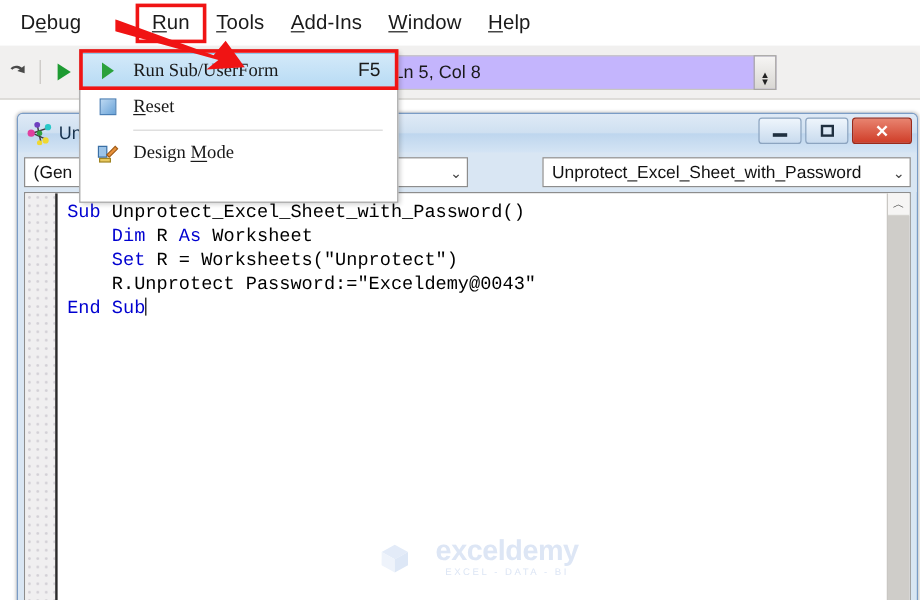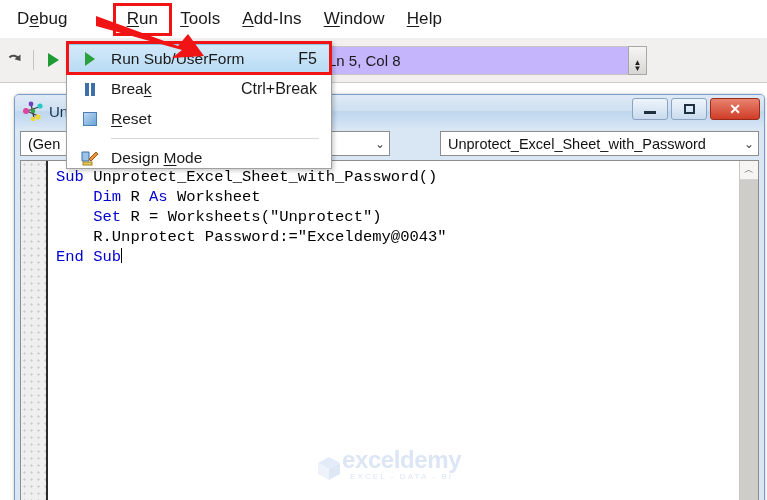--- a/index.html
+++ b/index.html
@@ -105,21 +105,21 @@
     border-color: #9b2a1a; color: #fff;
     width: 50px; font-size: 14px; font-weight: bold;
   }
   .mini-dash { width: 12px; height: 3px; background: #203040; margin-top: 6px; }
   .mini-sq { width: 11px; height: 10px; border: 2px solid #203040; }
 
   
   .cw-dropdowns {
     height: 33px;
     display: flex; align-items: center;
-    padding: 0 5px; gap: 10px;
+    padding: 0 5px; gap: 22px;
     background: #d9e6f3;
   }
   .ddl {
     height: 25px; background: #ffffff;
     border: 1px solid #8d8d8d;
     display: flex; align-items: center; justify-content: space-between;
     padding: 0 4px 0 7px;
     font-size: 14.5px; color: #111;
     white-space: nowrap; overflow: hidden;
   }
@@ -171,21 +171,21 @@
     height: 19px; background: #f6f5f4;
     display: flex; align-items: center; justify-content: center;
     font-size: 10px; color: #2b2b2b;
     border-bottom: 1px solid #d6d4d0;
   }
   .vs-track { flex: 1; background: #cfcdc9; }
 
   
   .watermark {
     position: absolute; left: 316px; top: 449px;
-    display: flex; align-items: flex-end; gap: 0;
+    display: flex; align-items: center; gap: 21px;
     opacity: 1; pointer-events: none;
   }
   .wm-cube { width: 26px; height: 26px; position: relative; }
   .wm-text { display: flex; flex-direction: column; }
   .wm-name { font-size: 24px; font-weight: bold; color: #dde6f5; line-height: 22px; letter-spacing: -.4px; }
   .wm-tag { font-size: 8px; color: #dde6f5; letter-spacing: 2.1px; text-align: center; margin-top: 1px; }
 
   
   .runmenu {
     position: absolute; left: 66px; top: 41px;
@@ -201,21 +201,21 @@
     height: 30px;
     display: flex; align-items: center;
     padding-left: 2px;
   }
   .mrow.sel {
     background: linear-gradient(to bottom,#d3e9f9,#b7dbf4);
     border-top: 1px solid #8ec6ea;
     border-bottom: 1px solid #8ec6ea;
   }
   .micon { width: 42px; display: flex; align-items: center; justify-content: center; }
-  .mlabel { font-size: 15.5px; color: #1a1a1a; flex: 1; white-space: nowrap; }
+  .mlabel { font-size: 15.5px; color: #1a1a1a; flex: 1; white-space: nowrap; font-family: Liberation Serif, serif; }
   .mlabel u { text-decoration: underline; text-underline-offset: 2px; }
   .mshort { font-size: 16px; color: #1a1a1a; padding-right: 14px; white-space: nowrap; }
   .msep { height: 1px; background: #d8d8d8; margin: 4px 12px 4px 44px; }
   .i-play { width: 0; height: 0; border-left: 10px solid #2aa13c; border-top: 7px solid transparent; border-bottom: 7px solid transparent; }
   .i-pause { display: flex; gap: 2px; }
   .i-pause i { display: block; width: 4px; height: 13px; background: #3f6fa8; }
   .i-stop { width: 14px; height: 14px; background: linear-gradient(135deg,#bcd8f2,#6ba4d8); border: 1px solid #4a7fb5; }
   .mrow-hl-box {
     position: absolute; left: 0px; top: 0px;
     width: 266px; height: 34px;
@@ -330,30 +330,20 @@
   <div class="runmenu" id="runmenu">
       <div class="mrow sel">
         <div class="micon">
           <div class="i-play"></div>
         </div>
         <div class="mlabel">Run Sub/UserForm</div>
         <div class="mshort">F5</div>
       </div>
       <div class="mrow">
         <div class="micon">
-          <div class="i-pause">
-            <i></i>
-            <i></i>
-          </div>
-        </div>
-        <div class="mlabel">Brea<u>k</u></div>
-        <div class="mshort">Ctrl+Break</div>
-      </div>
-      <div class="mrow">
-        <div class="micon">
           <div class="i-stop"></div>
         </div>
         <div class="mlabel"><u>R</u>eset</div>
         <div class="mshort"></div>
       </div>
       <div class="msep"></div>
       <div class="mrow">
         <div class="micon">
           <svg width="18" height="16" viewBox="0 0 18 16">
             <polygon points="1,2 8,2 8,11 1,11" fill="#9cc4e8" stroke="#3a6fa5"></polygon>

